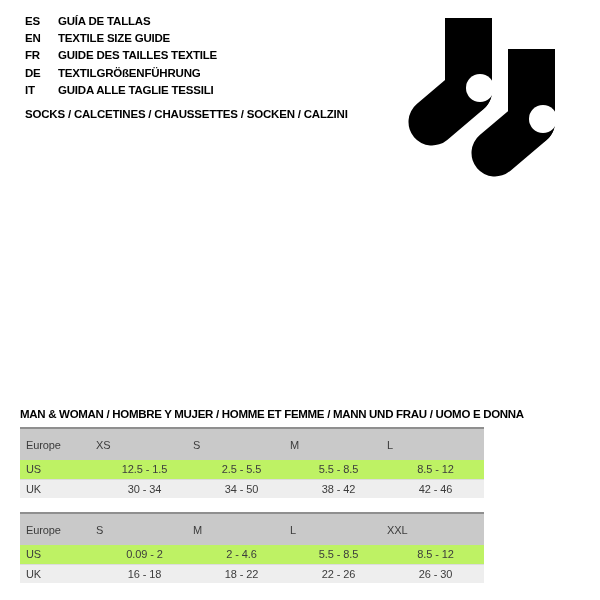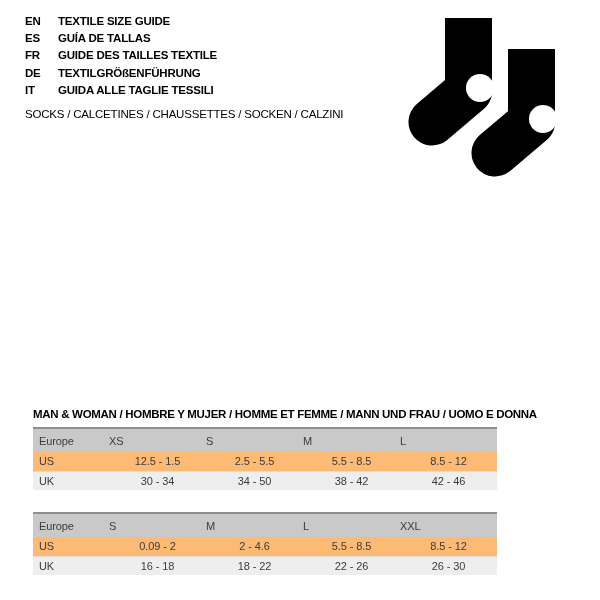--- a/index.html
+++ b/index.html
@@ -20,75 +20,75 @@
     font-size: 11.5px;
     font-weight: bold;
     color: #000;
     letter-spacing: -0.2px;
     white-space: nowrap;
   }
   .lang-code { width: 33px; flex: 0 0 33px; }
 
   .product-line {
     position: absolute; left: 25px; top: 108px;
-    font-size: 11.5px; font-weight: normal; color: #000;
+    font-size: 11.5px; font-weight: bold; color: #000;
     letter-spacing: -0.2px; white-space: nowrap;
   }
 
   
   .socks-icon { position: absolute; left: 405px; top: 14px; }
 
   
-  .size-section { position: absolute; left: 20px; width: 464px; margin-left: 13px; }
+  .size-section { position: absolute; left: 20px; width: 464px; }
   #section-man { top: 406px; }
   #section-children { top: 512px; }
 
   .table-title {
     margin: 0 0 5px 0;
     font-size: 11.5px; font-weight: bold; color: #000;
     letter-spacing: -0.3px; line-height: 16px; white-space: nowrap;
   }
   table.size-table {
     border-collapse: collapse;
     width: 464px;
     table-layout: fixed;
     font-size: 11px;
     color: #3c3c3c;
     letter-spacing: -0.1px;
   }
   table.size-table thead tr {
     background: #c9c9c9;
     border-top: 2px solid #8f8f8f;
-    height: 24px;
+    height: 32px;
   }
   table.size-table th {
     font-weight: normal; text-align: left; padding: 0;
   }
   table.size-table th:first-child,
   table.size-table td:first-child {
     text-align: left; padding-left: 6px; width: 70px;
   }
-  table.size-table tbody tr { height: 19px; background: #fdba74; }
+  table.size-table tbody tr { height: 19px; background: #bef264; }
   table.size-table tbody tr:first-child { border-bottom: 1px solid #dcdcdc; }
   table.size-table tbody tr:nth-child(2) { background: #eeeeee; }
   table.size-table td { text-align: center; padding: 0; }
 </style>
 </head>
 <body>
 
 <div class="page">
 
   <div class="lang-block" id="lang-block">
       <div class="lang-row">
+        <span class="lang-code">ES</span>
+        <span>GUÍA DE TALLAS</span>
+      </div>
+      <div class="lang-row">
         <span class="lang-code">EN</span>
         <span>TEXTILE SIZE GUIDE</span>
-      </div>
-      <div class="lang-row">
-        <span class="lang-code">ES</span>
-        <span>GUÍA DE TALLAS</span>
       </div>
       <div class="lang-row">
         <span class="lang-code">FR</span>
         <span>GUIDE DES TAILLES TEXTILE</span>
       </div>
       <div class="lang-row">
         <span class="lang-code">DE</span>
         <span>TEXTILGRÖßENFÜHRUNG</span>
       </div>
       <div class="lang-row">

